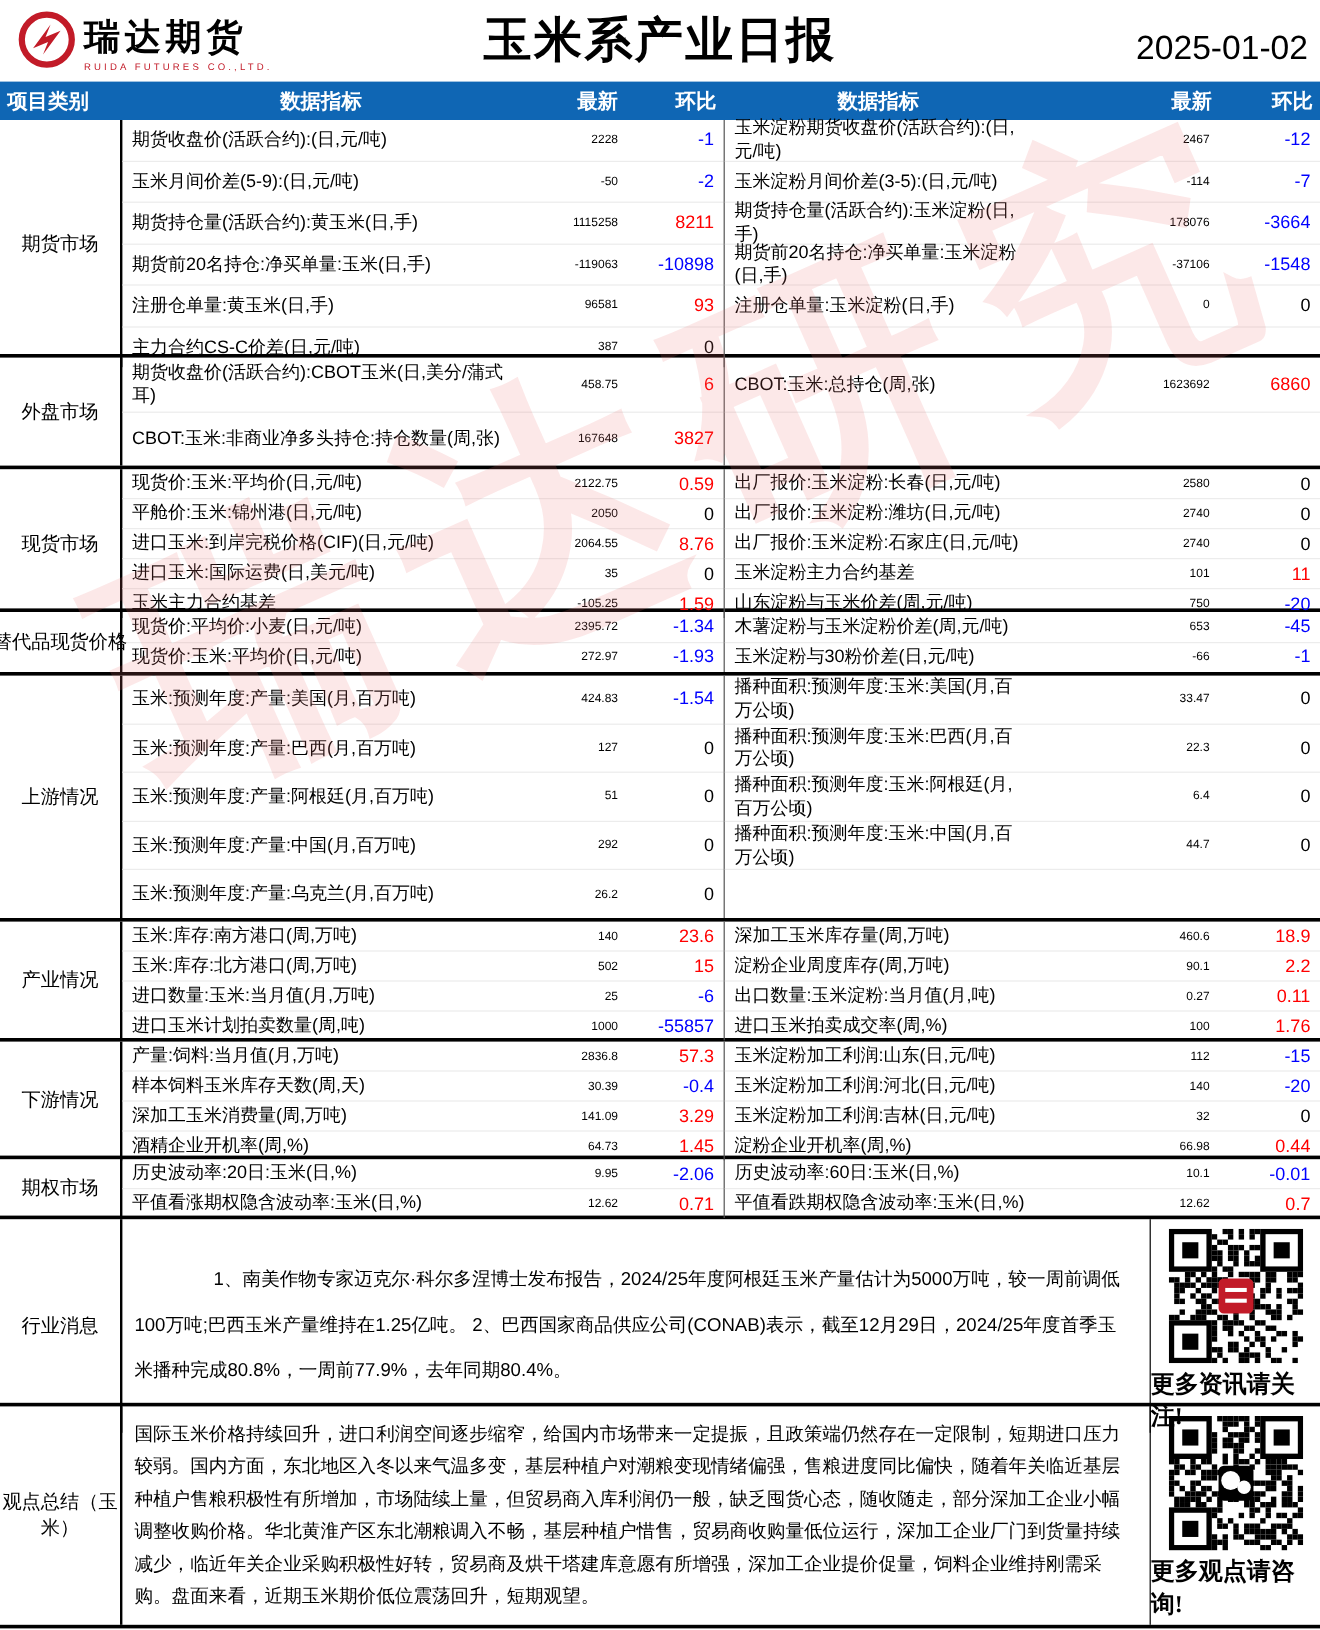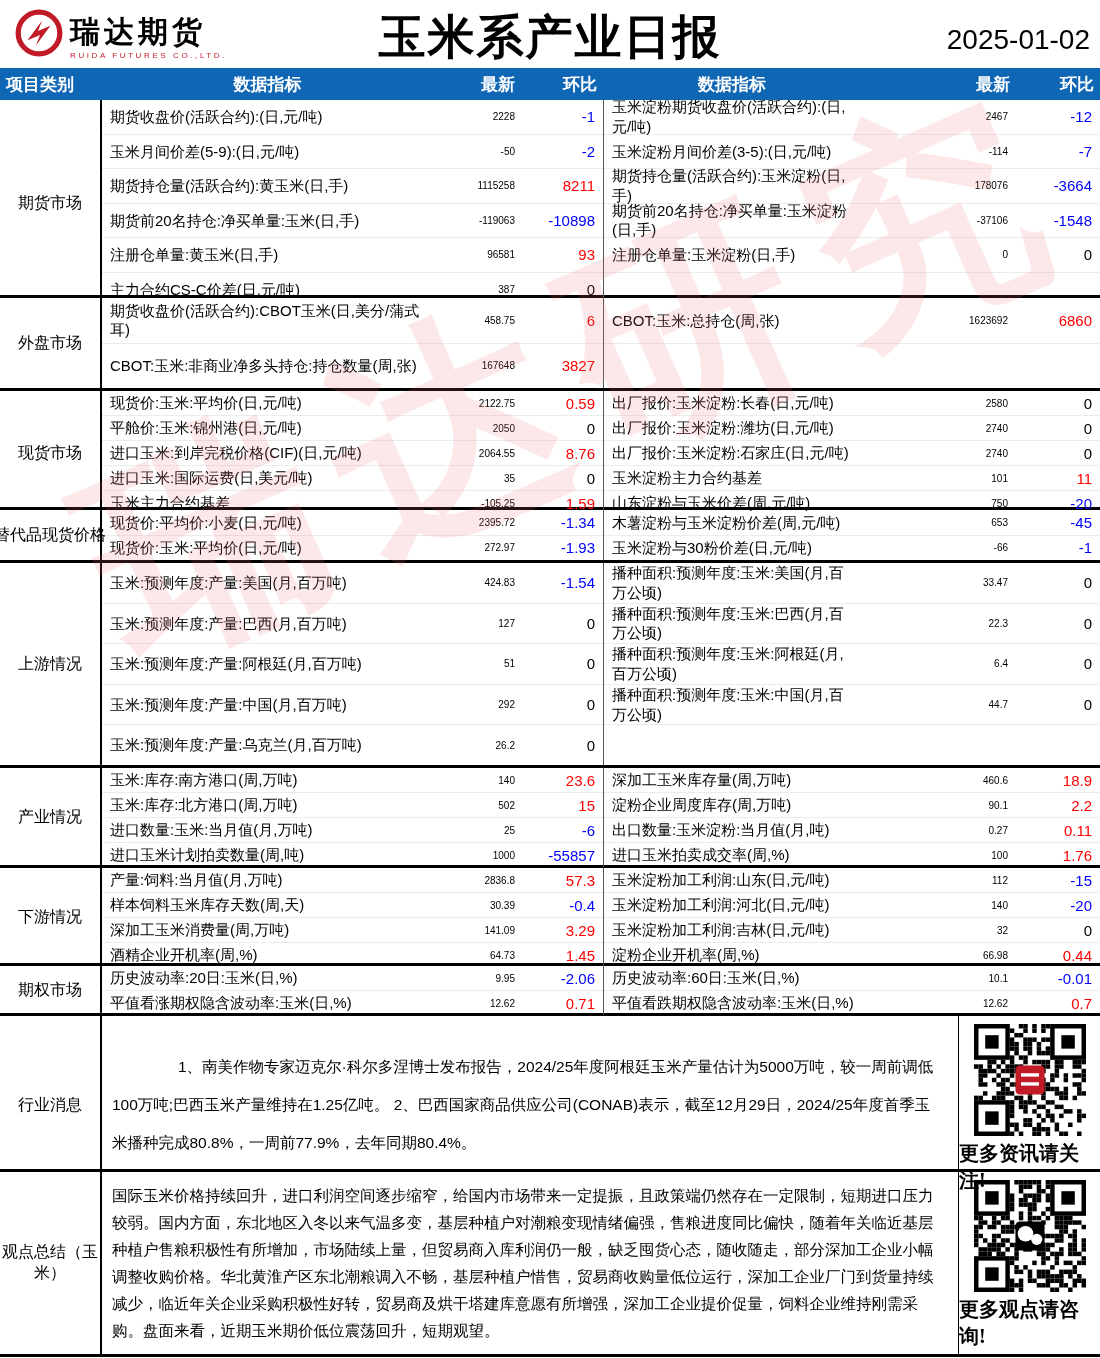--- a/index.html
+++ b/index.html
@@ -6,21 +6,21 @@
   body{font-family:"Liberation Sans","DejaVu Sans",sans-serif;color:#000;}
   .page{position:relative;width:1100px;height:1358px;margin:0 auto;background:#fff;overflow:hidden;}
 
   
   .top{position:relative;height:68px;}
   .brand{position:absolute;left:14px;top:8px;display:flex;align-items:flex-start;}
   .brand svg{width:50px;height:50px;}
   .brand-txt{margin-left:6px;display:flex;flex-direction:column;}
   .brand-cn{font-size:30px;font-weight:bold;letter-spacing:4px;line-height:36px;margin-top:6px;}
   .brand-en{font-size:8px;color:#c21b28;letter-spacing:2.6px;margin-top:1px;}
-  .doc-title{position:absolute;left:0;right:0;top:6px;text-align:center;font-size:47px;font-weight:bold;letter-spacing:2px;}
+  .doc-title{position:absolute;left:0;right:0;top:6px;text-align:center;font-size:40px;font-weight:bold;letter-spacing:2px;}
   .doc-date{position:absolute;right:10px;top:24px;font-size:28px;}
 
   
   .watermark{position:absolute;left:60px;top:230px;width:1000px;text-align:center;
     font-size:230px;font-weight:bold;color:rgba(235,110,110,0.16);
     transform:rotate(-24deg);transform-origin:center;letter-spacing:30px;
     pointer-events:none;z-index:5;white-space:nowrap;}
 
   
   .colhead{display:grid;grid-template-columns:100px 335px 86px 82px 258px 155px 84px;

